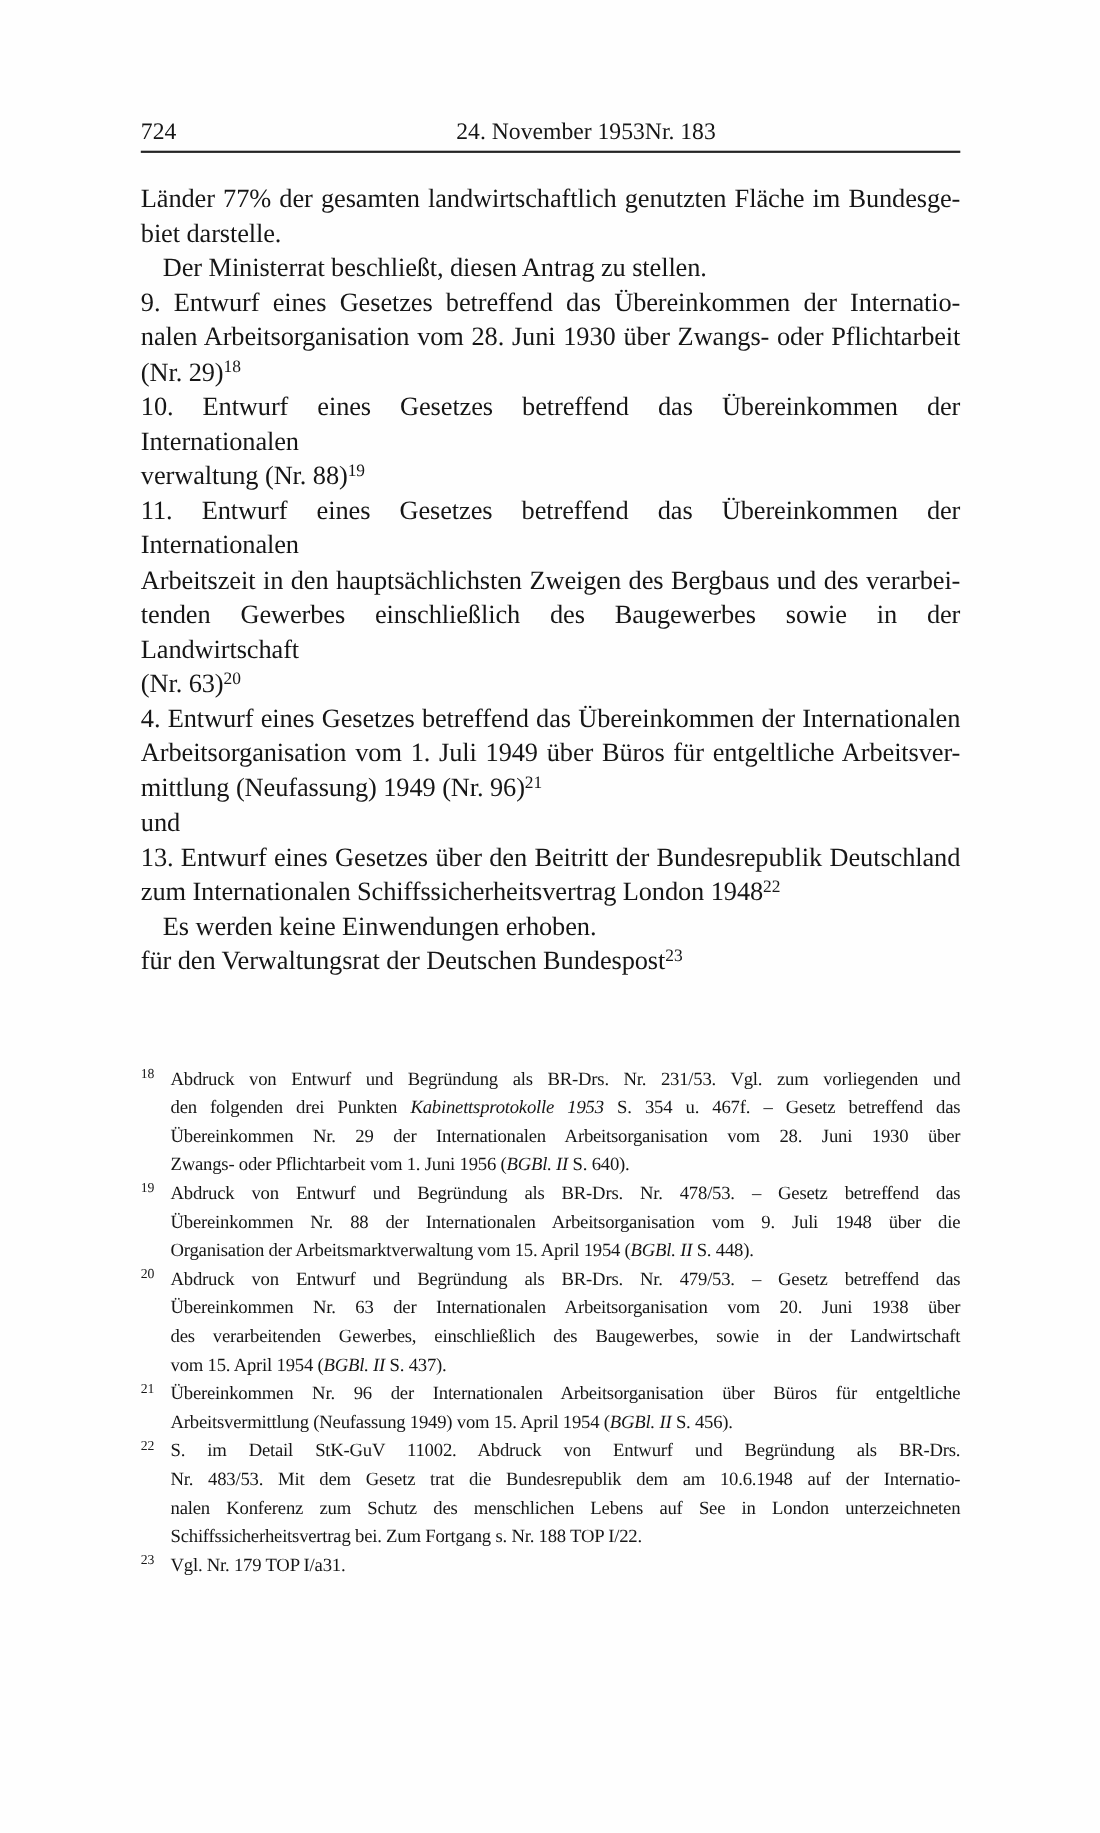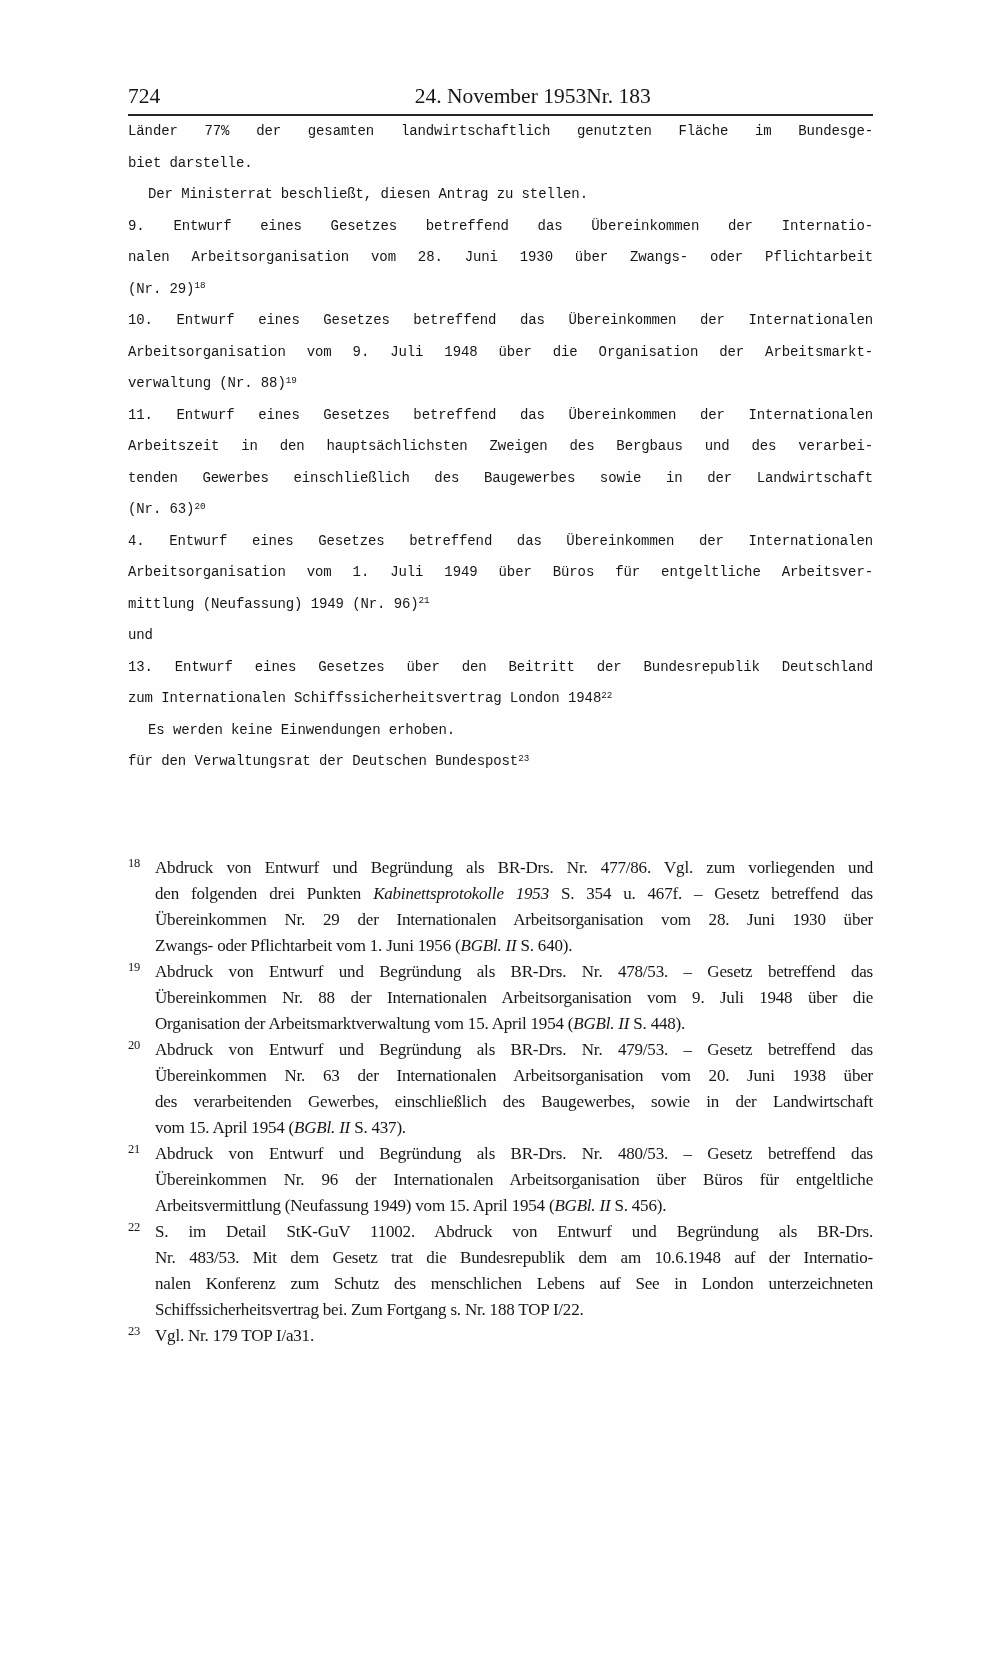--- a/index.html
+++ b/index.html
@@ -9,38 +9,38 @@
     margin: 0 auto;
     background: #fefefe;
     color: #161616;
     font-family: "Liberation Serif", "DejaVu Serif", serif;
     overflow: hidden;
   }
   .content { margin-left: 128px; width: 745px; }
 
   
   .pg-header {
-    padding-top: 84px;
+    padding-top: 107px;
     display: grid;
     grid-template-columns: 1fr auto 1fr;
     align-items: baseline;
     font-size: 21.5px;
     line-height: 24px;
   }
   .pg-header .hleft  { text-align: left;  }
   .pg-header .hmid   { text-align: left; }
   .pg-header .hright { text-align: left; }
   .rule { border: none; border-top: 2px solid #242424; margin: 6px 0 0 0; }
 
   
   .bodytext {
-    font-size: 14px;
+    margin-top: 27px;
+    font-size: 24px;
     line-height: 31.5px;
     letter-spacing: -0.1px;
-    font-family: Liberation Mono, monospace;
   }
   .ln { text-align: left; }
   .ln.j { text-align: justify; text-align-last: justify; text-justify: inter-word; }
   .ln.ind { text-indent: 20px; }
   sup.ref {
     font-size: 0.66em;
     line-height: 0;
     vertical-align: baseline;
     position: relative;
     top: -0.45em;
@@ -84,21 +84,20 @@
         <div>
           <div class="ln ind"><span>Der Ministerrat beschließt, diesen Antrag zu stellen.</span></div>
         </div>
         <div>
           <div class="ln j"><span>9. Entwurf eines Gesetzes betreffend das Übereinkommen der Internatio-</span></div>
           <div class="ln j"><span>nalen Arbeitsorganisation vom 28. Juni 1930 über Zwangs- oder Pflichtarbeit</span></div>
           <div class="ln"><span>(Nr. 29)</span><sup class="ref">18</sup></div>
         </div>
         <div>
           <div class="ln j"><span>10. Entwurf eines Gesetzes betreffend das Übereinkommen der Internationalen</span></div>
-          <div class="ln j"><span>Arbeitsorganisation vom 9. Juli 1948 über die Organisation der Arbeitsmarkt-</span></div>
           <div class="ln"><span>verwaltung (Nr. 88)</span><sup class="ref">19</sup></div>
         </div>
         <div>
           <div class="ln j"><span>11. Entwurf eines Gesetzes betreffend das Übereinkommen der Internationalen</span></div>
           <div class="ln j"><span>Arbeitszeit in den hauptsächlichsten Zweigen des Bergbaus und des verarbei-</span></div>
           <div class="ln j"><span>tenden Gewerbes einschließlich des Baugewerbes sowie in der Landwirtschaft</span></div>
           <div class="ln"><span>(Nr. 63)</span><sup class="ref">20</sup></div>
         </div>
         <div>
           <div class="ln j"><span>4. Entwurf eines Gesetzes betreffend das Übereinkommen der Internationalen</span></div>
@@ -116,41 +115,40 @@
           <div class="ln ind"><span>Es werden keine Einwendungen erhoben.</span></div>
         </div>
         <div>
           <div class="ln"><span>für den Verwaltungsrat der Deutschen Bundespost</span><sup class="ref">23</sup></div>
         </div>
       </main>
 
     <section class="footnotes" id="footnotes-root">
         <div class="fn">
           <span class="fnum">18</span>
-          <div class="ln j"><span>Abdruck von Entwurf und Begründung als BR-Drs. Nr. 477/86. Vgl. zum vorliegenden und</span></div>
+          <div class="ln j"><span>Abdruck von Entwurf und Begründung als BR-Drs. Nr. 231/53. Vgl. zum vorliegenden und</span></div>
           <div class="ln j"><span>den folgenden drei Punkten </span><em>Kabinettsprotokolle 1953</em><span> S. 354 u. 467f. – Gesetz betreffend das</span></div>
           <div class="ln j"><span>Übereinkommen Nr. 29 der Internationalen Arbeitsorganisation vom 28. Juni 1930 über</span></div>
           <div class="ln"><span>Zwangs- oder Pflichtarbeit vom 1. Juni 1956 (</span><em>BGBl. II</em><span> S. 640).</span></div>
         </div>
         <div class="fn">
           <span class="fnum">19</span>
           <div class="ln j"><span>Abdruck von Entwurf und Begründung als BR-Drs. Nr. 478/53. – Gesetz betreffend das</span></div>
           <div class="ln j"><span>Übereinkommen Nr. 88 der Internationalen Arbeitsorganisation vom 9. Juli 1948 über die</span></div>
           <div class="ln"><span>Organisation der Arbeitsmarktverwaltung vom 15. April 1954 (</span><em>BGBl. II</em><span> S. 448).</span></div>
         </div>
         <div class="fn">
           <span class="fnum">20</span>
           <div class="ln j"><span>Abdruck von Entwurf und Begründung als BR-Drs. Nr. 479/53. – Gesetz betreffend das</span></div>
           <div class="ln j"><span>Übereinkommen Nr. 63 der Internationalen Arbeitsorganisation vom 20. Juni 1938 über</span></div>
           <div class="ln j"><span>des verarbeitenden Gewerbes, einschließlich des Baugewerbes, sowie in der Landwirtschaft</span></div>
           <div class="ln"><span>vom 15. April 1954 (</span><em>BGBl. II</em><span> S. 437).</span></div>
         </div>
         <div class="fn">
           <span class="fnum">21</span>
-          <div class="ln j"><span>Abdruck von Entwurf und Begründung als BR-Drs. Nr. 480/53. – Gesetz betreffend das</span></div>
           <div class="ln j"><span>Übereinkommen Nr. 96 der Internationalen Arbeitsorganisation über Büros für entgeltliche</span></div>
           <div class="ln"><span>Arbeitsvermittlung (Neufassung 1949) vom 15. April 1954 (</span><em>BGBl. II</em><span> S. 456).</span></div>
         </div>
         <div class="fn">
           <span class="fnum">22</span>
           <div class="ln j"><span>S. im Detail StK-GuV 11002. Abdruck von Entwurf und Begründung als BR-Drs.</span></div>
           <div class="ln j"><span>Nr. 483/53. Mit dem Gesetz trat die Bundesrepublik dem am 10.6.1948 auf der Internatio-</span></div>
           <div class="ln j"><span>nalen Konferenz zum Schutz des menschlichen Lebens auf See in London unterzeichneten</span></div>
           <div class="ln"><span>Schiffssicherheitsvertrag bei. Zum Fortgang s. Nr. 188 TOP I/22.</span></div>
         </div>

